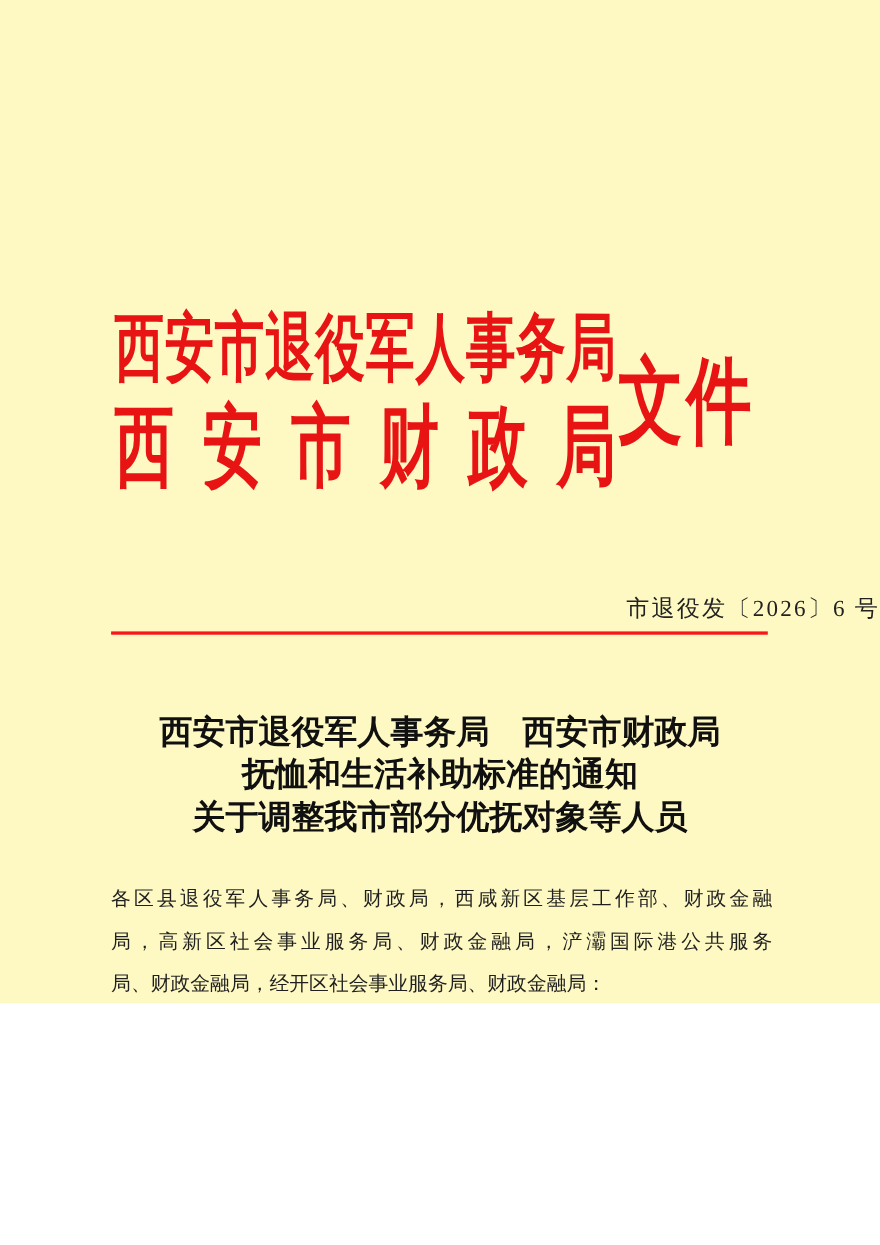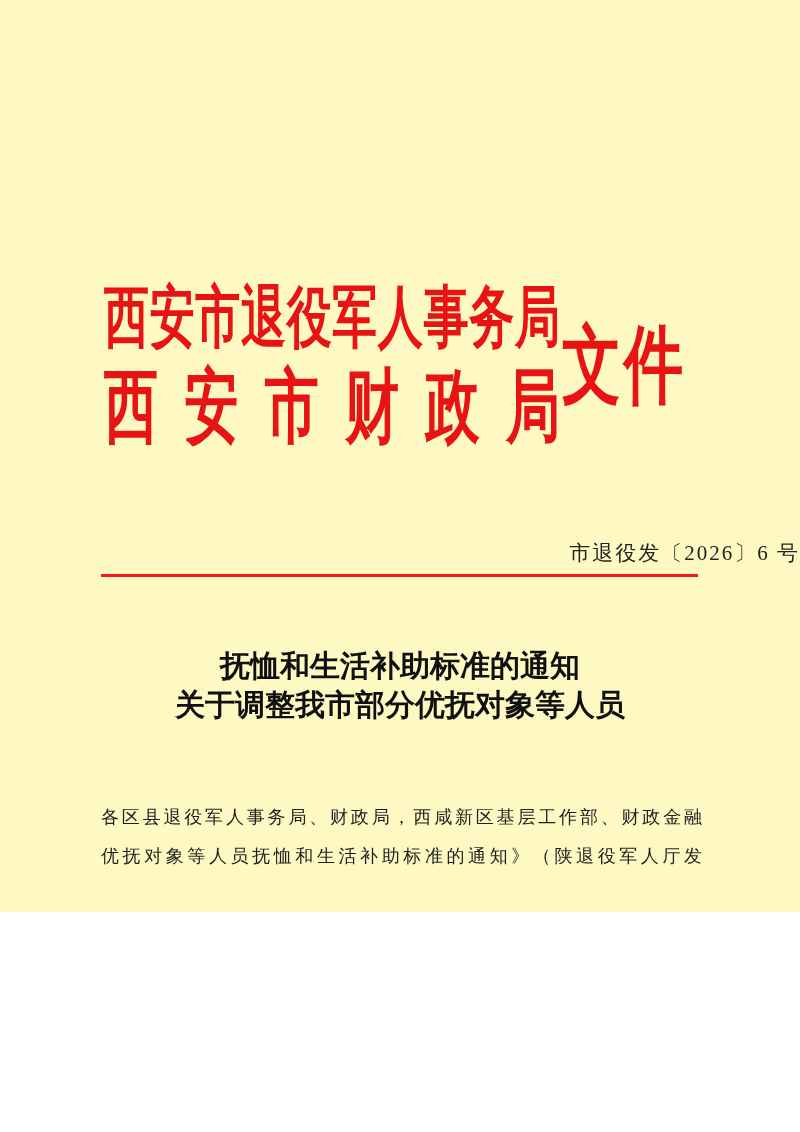--- a/index.html
+++ b/index.html
@@ -119,24 +119,27 @@
     <div class="agency-line agency-line2">西安市财政局</div>
   </div>
 
   <div class="doc-type">文件</div>
 
   <div class="doc-number">市退役发〔2026〕6 号</div>
 
   <div class="red-rule"></div>
 
   <div class="title">
+    <div>西安市退役军人事务局　西安市财政局</div>
     <div>抚恤和生活补助标准的通知</div>
     <div>关于调整我市部分优抚对象等人员</div>
   </div>
 
   <div class="body-text">
     <div class="bline full">各区县退役军人事务局、财政局，西咸新区基层工作部、财政金融</div>
+    <div class="bline full">局，高新区社会事业服务局、财政金融局，浐灞国际港公共服务</div>
+    <div class="bline">局、财政金融局，经开区社会事业服务局、财政金融局：</div>
     <div class="bline full">优抚对象等人员抚恤和生活补助标准的通知》（陕退役军人厅发</div>
   </div>
 
   <div class="page-number">— 1 —</div>
 
 </div>
 
 </body></html>

